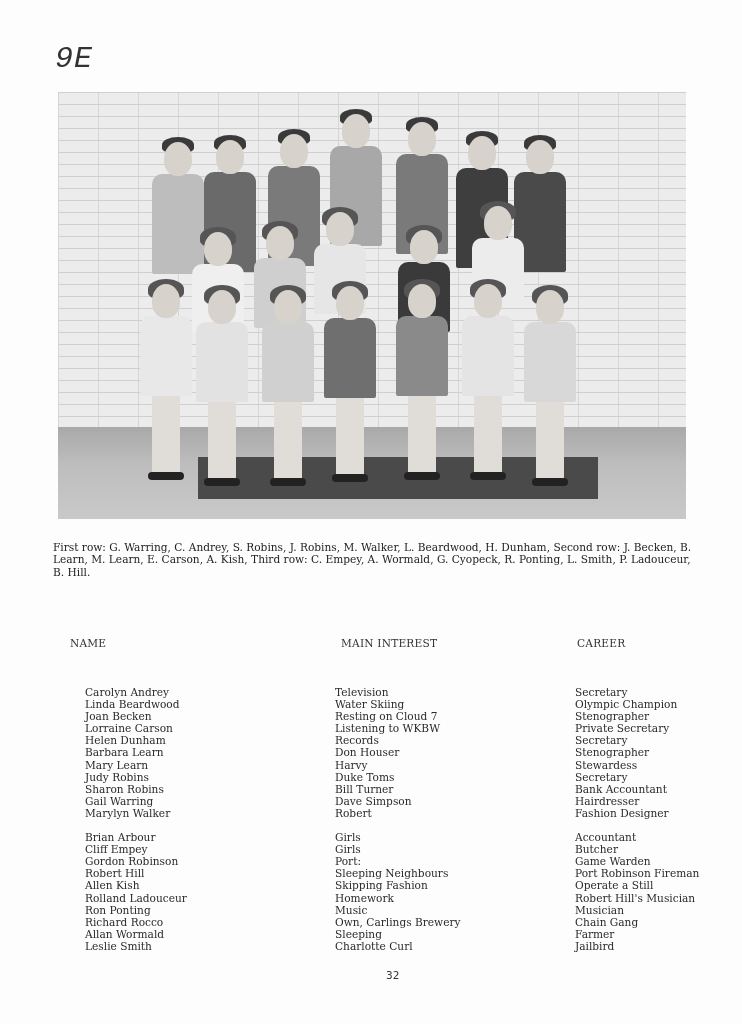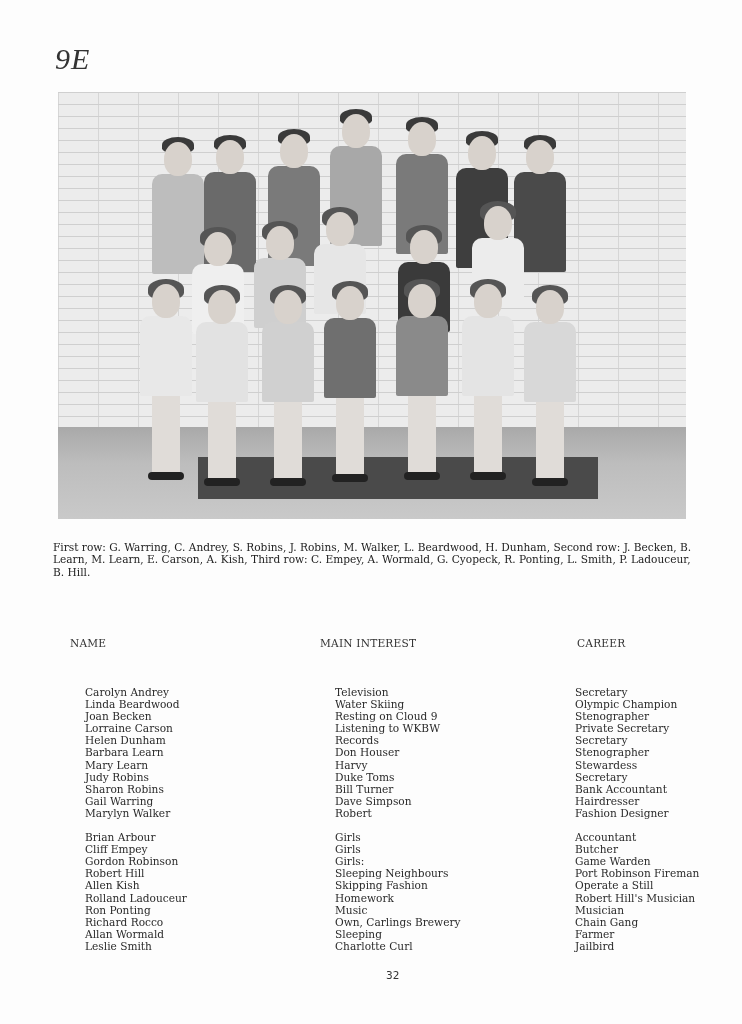--- a/index.html
+++ b/index.html
@@ -3,21 +3,21 @@
 <meta charset="utf-8">
 <style>
   html, body { margin: 0; padding: 0; }
   body {
     width: 742px; height: 1024px; position: relative; overflow: hidden;
     background: #fdfdfd; color: #2a2a2a;
     font-family: "DejaVu Serif", "Liberation Serif", serif;
   }
   .handwritten {
     position: absolute; left: 55px; top: 42px;
-    font-family: Liberation Serif, serif; font-style: italic;
+    font-family: Liberation Mono, monospace; font-style: italic;
     font-size: 30px; color: #333; letter-spacing: 1px;
   }
   .photo {
     position: absolute; left: 58px; top: 92px; width: 628px; height: 427px;
     overflow: hidden; background: #d9d9d9;
   }
   .wall {
     position: absolute; left: 0; top: 0; width: 100%; height: 335px;
     background-color: #ececec;
     background-image:
@@ -173,21 +173,21 @@
         <div class="head" style="left: 6px; top: 2px; width: 28px; height: 34px;"></div>
         <div class="legs" style="left: 6px; top: 114px; width: 28px; height: 80px;"></div>
         <div style="position: absolute; left: 2px; top: 190px; width: 36px; height: 8px; background: rgb(34, 34, 34); border-radius: 4px;"></div>
       </div>
     </div>
 </div>
 
 <div class="caption">First row: G. Warring, C. Andrey, S. Robins, J. Robins, M. Walker, L. Beardwood, H. Dunham, Second row: J. Becken, B. Learn, M. Learn, E. Carson, A. Kish, Third row: C. Empey, A. Wormald, G. Cyopeck, R. Ponting, L. Smith, P. Ladouceur, B. Hill.</div>
 
 <div class="col-header" style="left:70px">NAME</div>
-<div class="col-header" style="left:320px">MAIN INTEREST</div>
+<div class="col-header" style="left:341px">MAIN INTEREST</div>
 <div class="col-header" style="left:577px">CAREER</div>
 
 <div class="col" id="col-name" style="left:85px; top:686px">
     <div>Carolyn Andrey</div>
     <div>Linda Beardwood</div>
     <div>Joan Becken</div>
     <div>Lorraine Carson</div>
     <div>Helen Dunham</div>
     <div>Barbara Learn</div>
     <div>Mary Learn</div>
@@ -203,33 +203,33 @@
     <div>Allen Kish</div>
     <div>Rolland Ladouceur</div>
     <div>Ron Ponting</div>
     <div>Richard Rocco</div>
     <div>Allan Wormald</div>
     <div>Leslie Smith</div>
   </div>
 <div class="col" id="col-interest" style="left:335px; top:686px">
     <div>Television</div>
     <div>Water Skiing</div>
-    <div>Resting on Cloud 9</div>
+    <div>Resting on Cloud 7</div>
     <div>Listening to WKBW</div>
     <div>Records</div>
     <div>Don Houser</div>
     <div>Harvy</div>
     <div>Duke Toms</div>
     <div>Bill Turner</div>
     <div>Dave Simpson</div>
     <div>Robert</div>
     <div class="group-gap"></div>
     <div>Girls</div>
     <div>Girls</div>
-    <div>Girls:</div>
+    <div>Port:</div>
     <div>Sleeping Neighbours</div>
     <div>Skipping Fashion</div>
     <div>Homework</div>
     <div>Music</div>
     <div>Own, Carlings Brewery</div>
     <div>Sleeping</div>
     <div>Charlotte Curl</div>
   </div>
 <div class="col" id="col-career" style="left:575px; top:686px">
     <div>Secretary</div>

